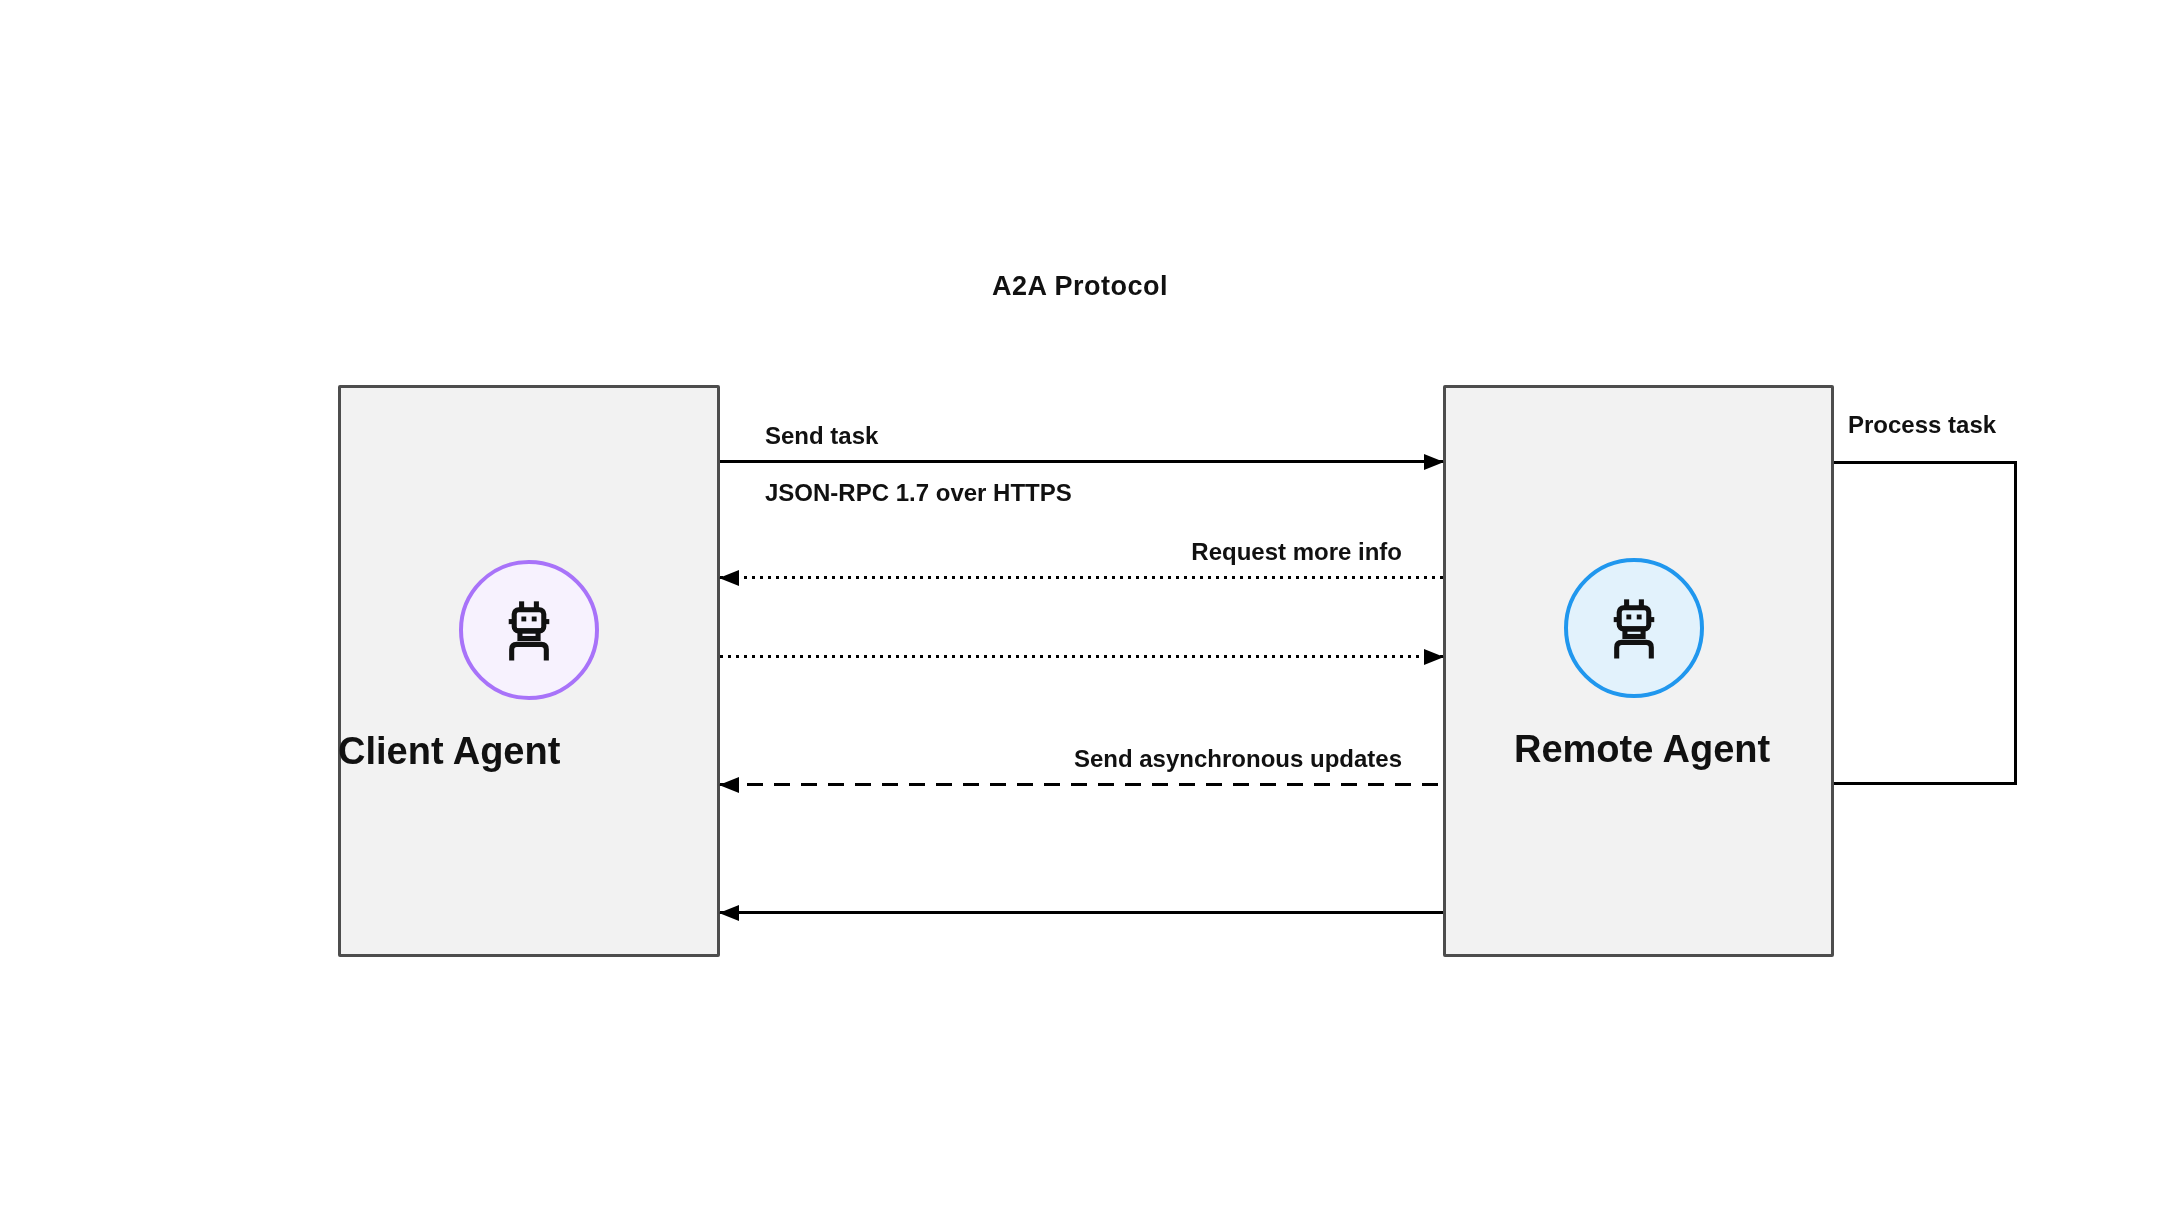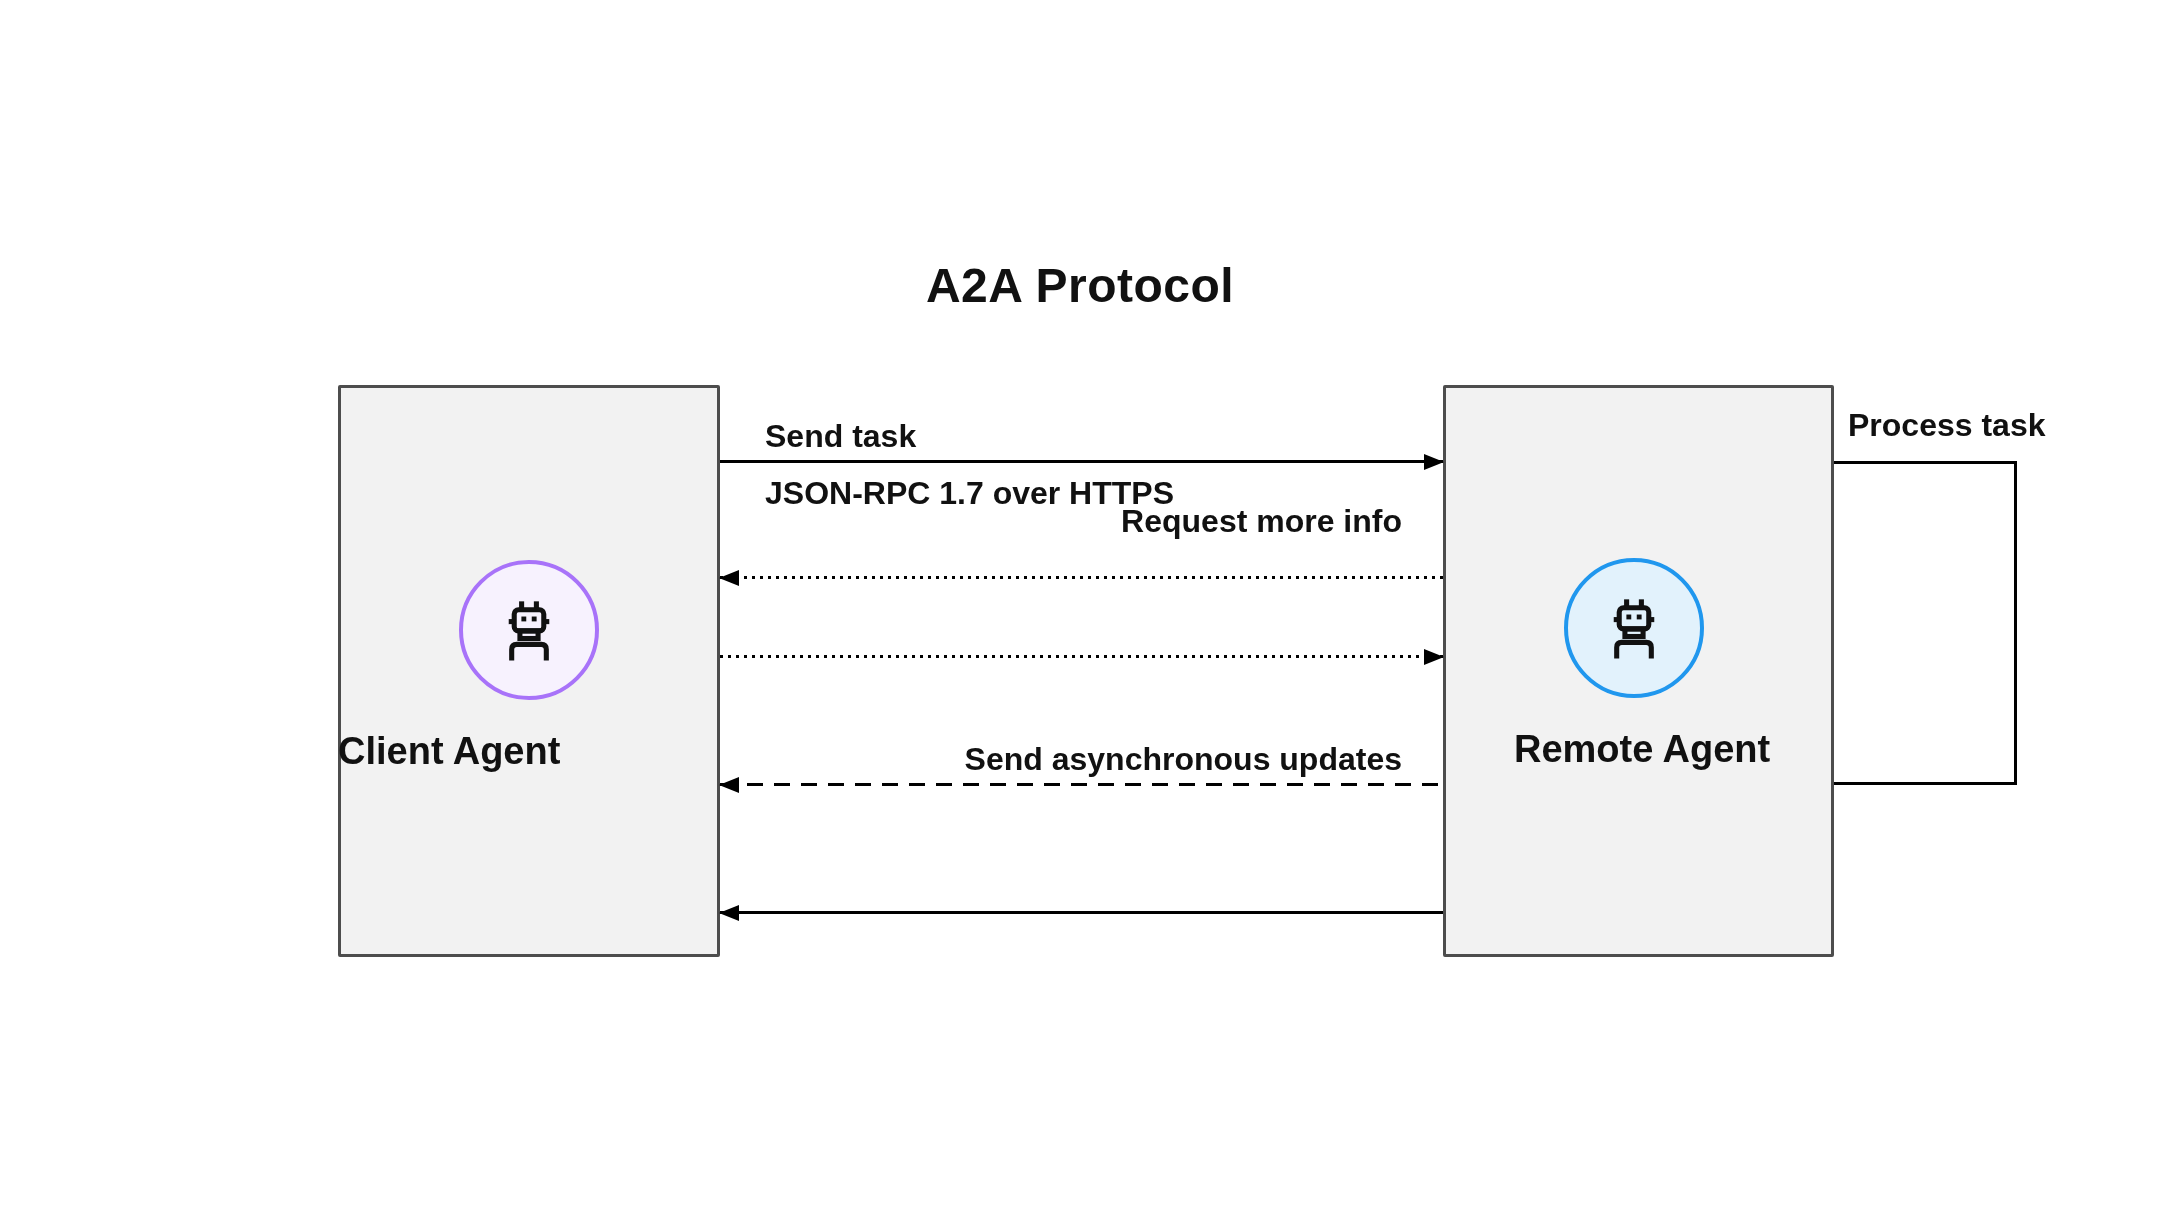--- a/index.html
+++ b/index.html
@@ -10,21 +10,21 @@
     background: #ffffff;
     font-family: "Liberation Sans", sans-serif;
     color: #111111;
     overflow: hidden;
   }
   .title {
     position: absolute;
     left: 0; right: 0;
     top: 262px;
     text-align: center;
-    font-size: 48px;
+    font-size: 27px;
     line-height: 48px;
     font-weight: bold;
     letter-spacing: 0.5px;
   }
   .actor-box {
     position: absolute;
     box-sizing: border-box;
     background: #f2f2f2;
     border: 3px solid #4d4d4d;
     border-radius: 2px;
@@ -44,21 +44,21 @@
   .avatar svg { display: block; margin-top: 6px; }
   .actor-label {
     position: absolute;
     text-align: left;
     font-size: 38px;
     line-height: 46px;
     font-weight: bold;
   }
   .msg-label {
     position: absolute;
-    font-size: 32px;
+    font-size: 24px;
     line-height: 38px;
     font-weight: bold;
     white-space: nowrap;
   }
   .msg-label.align-right { text-align: right; }
   .line {
     position: absolute;
     height: 3px;
     background: #000;
   }
@@ -134,21 +134,21 @@
       <rect x="13.7" y="17" width="8.6" height="3.6"></rect>
       <path d="M9.8 31 V25.8 Q9.8 23.4 12.2 23.4 H23.8 Q26.2 23.4 26.2 25.8 V31"></path>
     </svg>
   </div>
   <div class="actor-label" style="left:1500px; top:726px; width:414px;padding-left:14px;">Remote Agent</div>
 
   <div class="msg-label" style="left:765px; top:417px;">Send task</div>
   <div class="line head-right" style="left:720px; top:460px; width:723px;"></div>
   <div class="msg-label" style="left:765px; top:474px;">JSON-RPC 1.7 over HTTPS</div>
 
-  <div class="msg-label align-right" style="right:758px; top:502px;">Request more info</div>
+  <div class="msg-label align-right" style="right:758px; top:533px;">Request more info</div>
   <div class="line dotted head-left" style="left:720px; top:576px; width:723px;"></div>
 
   <div class="line dotted head-right" style="left:720px; top:655px; width:723px;"></div>
 
   <div class="msg-label align-right" style="right:758px; top:740px;">Send asynchronous updates</div>
   <div class="line dashed head-left" style="left:720px; top:783px; width:723px;"></div>
 
   <div class="line head-left" style="left:720px; top:911px; width:723px;"></div>
 
   <div class="msg-label" style="left:1848px; top:406px;">Process task</div>

